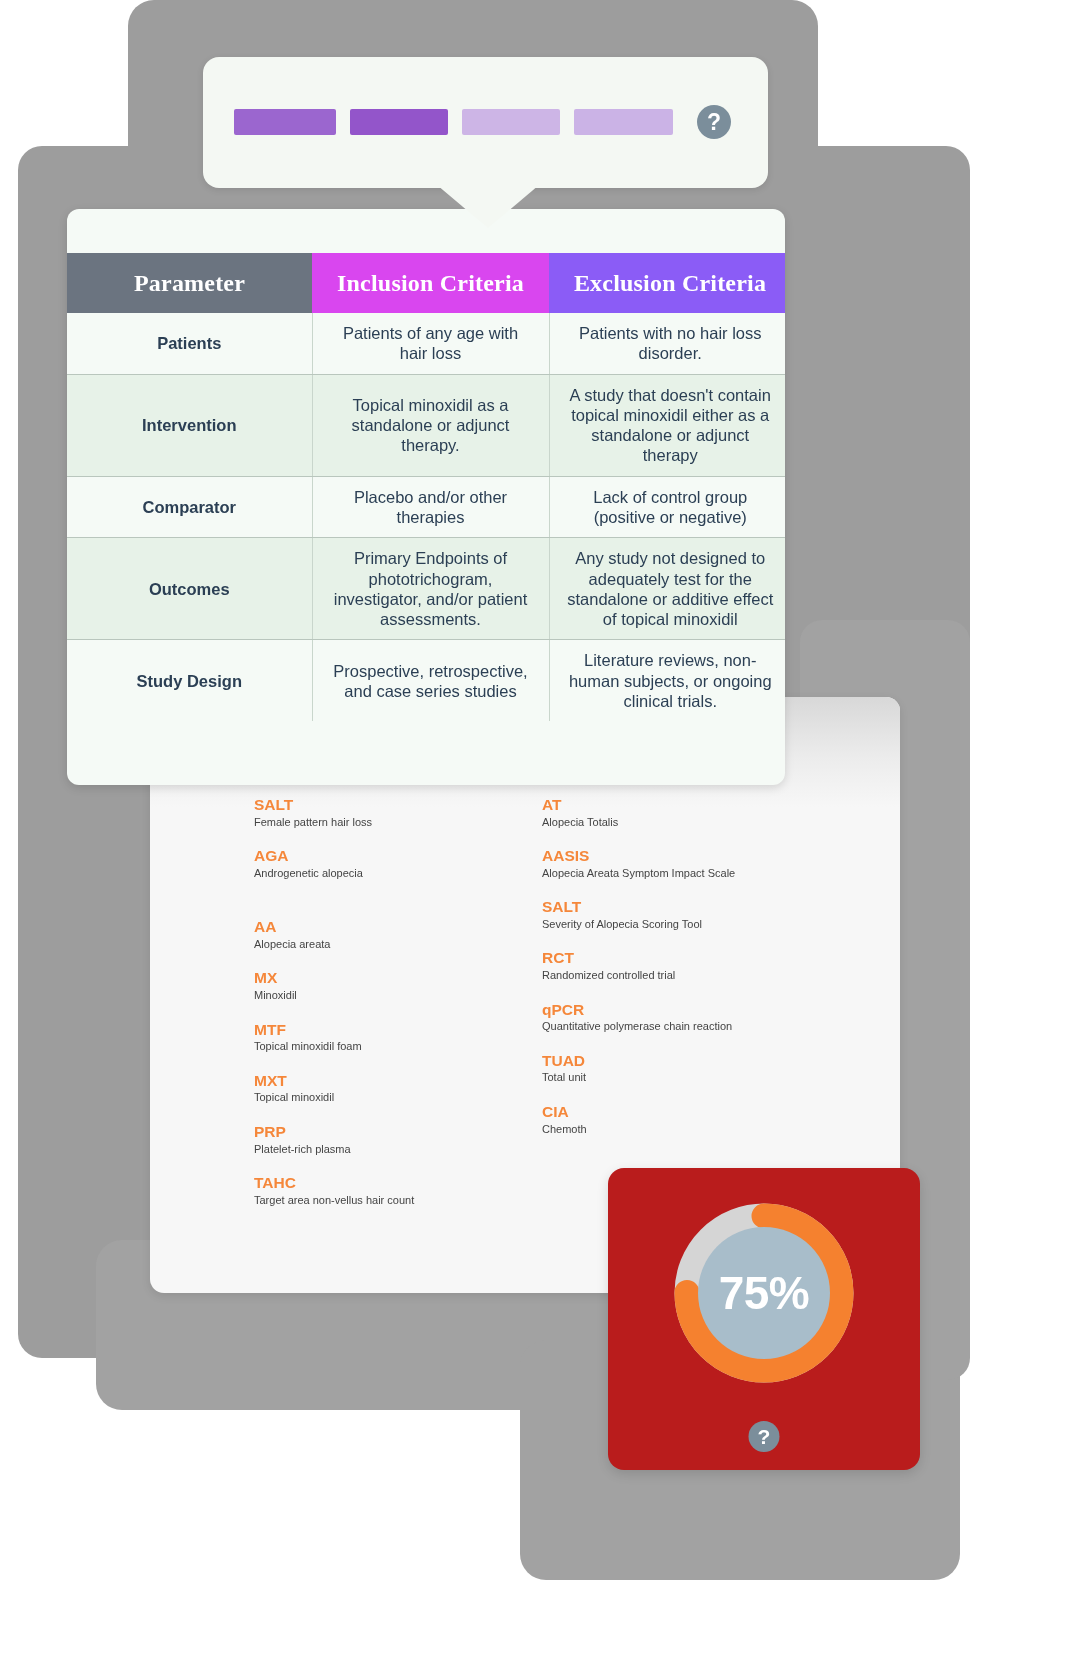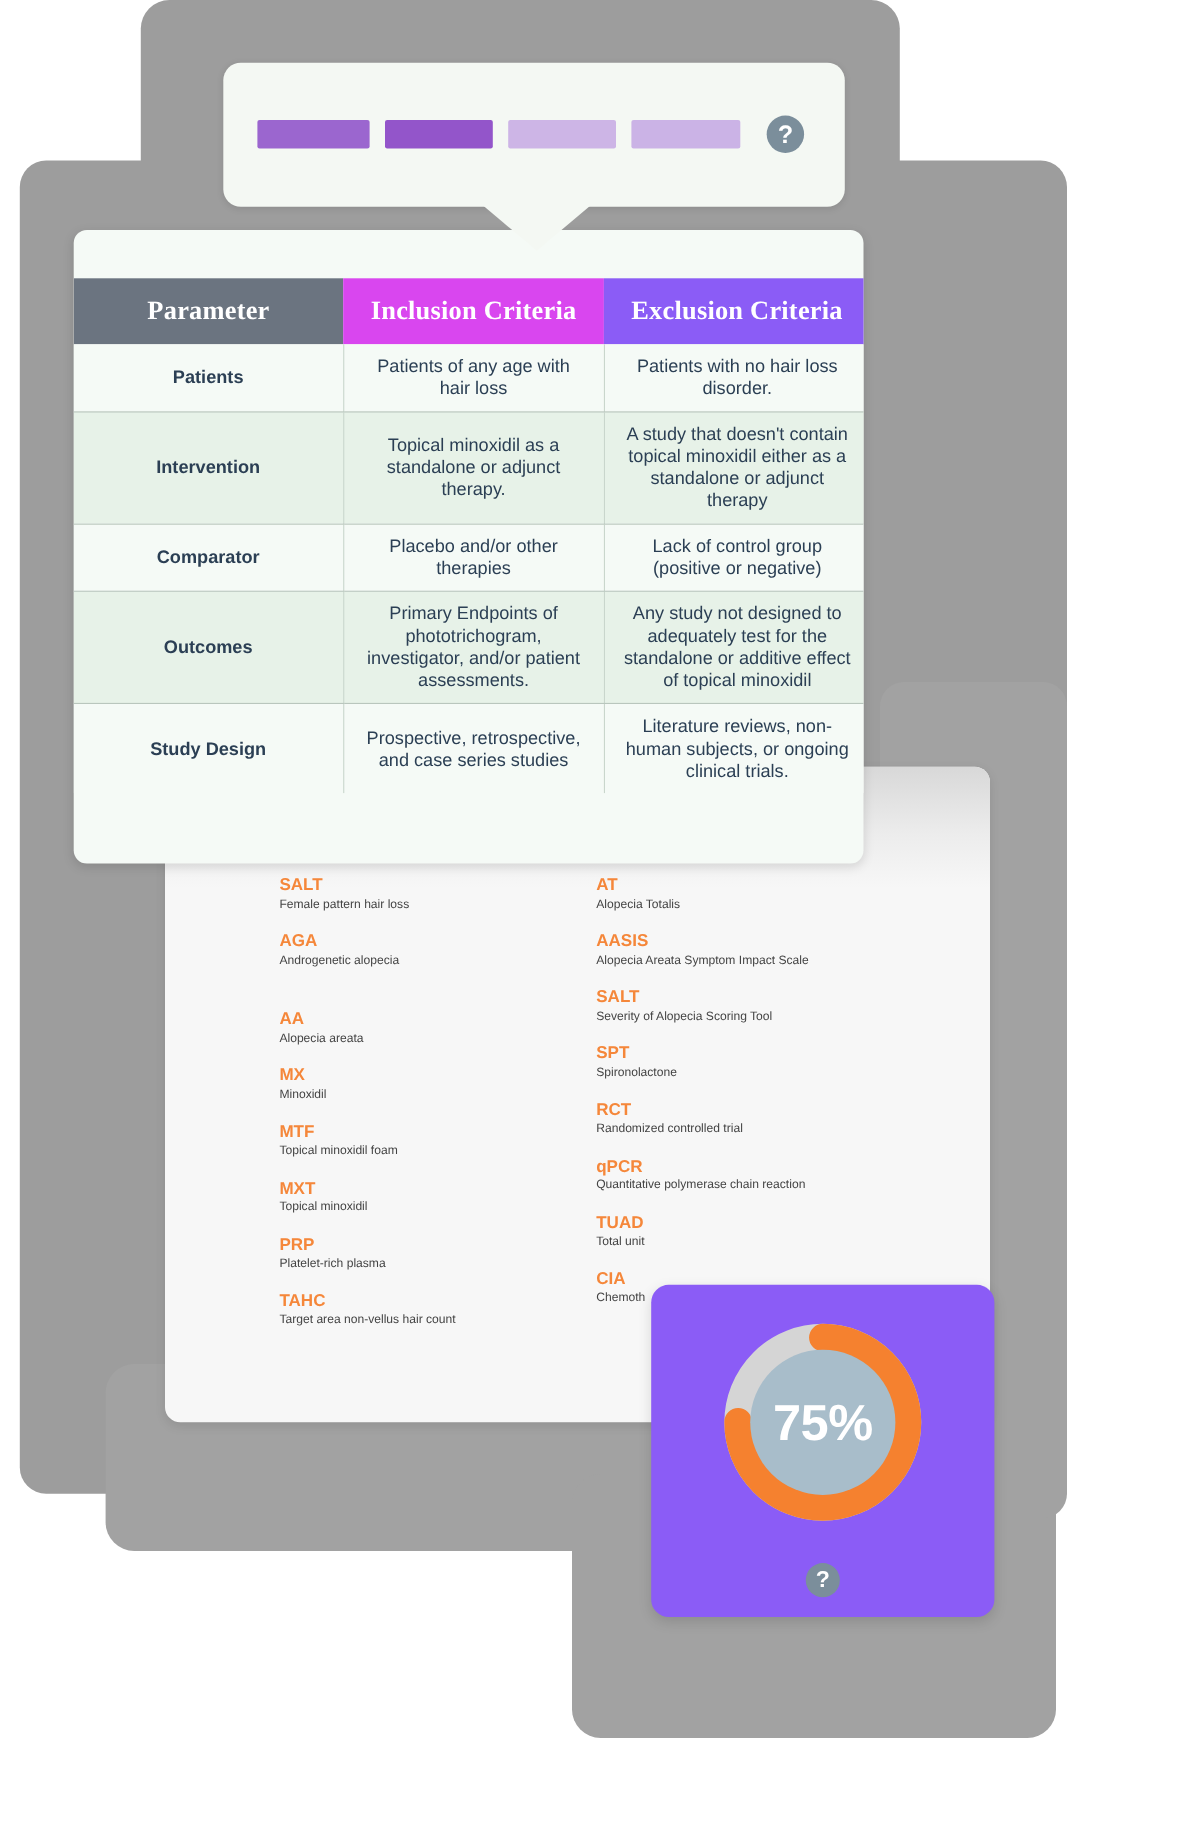--- a/index.html
+++ b/index.html
@@ -149,23 +149,23 @@
   }
   .abbrev-desc {
     color: #444444;
     font-size: 11px;
     line-height: 1.3;
   }
 
   
   #donut-card {
     position: absolute;
-    left: 592px; top: 1168px;
+    left: 608px; top: 1168px;
     width: 312px; height: 302px;
-    background: #8b5cf6;
+    background: #b91c1c;
     border-radius: 16px;
     box-shadow: 0 4px 12px rgba(0,0,0,0.13);
     z-index: 7;
   }
   #donut-wrap {
     position: absolute;
     left: 50%; top: 34px;
     transform: translateX(-50%);
     width: 182px; height: 182px;
   }
@@ -299,24 +299,20 @@
       </div>
       <div class="abbrev-item">
         <div class="abbrev-code" style="color: rgb(245, 135, 58);">AASIS</div>
         <div class="abbrev-desc">Alopecia Areata Symptom Impact Scale</div>
       </div>
       <div class="abbrev-item">
         <div class="abbrev-code" style="color: rgb(245, 135, 58);">SALT</div>
         <div class="abbrev-desc">Severity of Alopecia Scoring Tool</div>
       </div>
       <div class="abbrev-item">
-        <div class="abbrev-code" style="color: rgb(245, 135, 58);">SPT</div>
-        <div class="abbrev-desc">Spironolactone</div>
-      </div>
-      <div class="abbrev-item">
         <div class="abbrev-code" style="color: rgb(245, 135, 58);">RCT</div>
         <div class="abbrev-desc">Randomized controlled trial</div>
       </div>
       <div class="abbrev-item">
         <div class="abbrev-code" style="color: rgb(245, 135, 58);">qPCR</div>
         <div class="abbrev-desc">Quantitative polymerase chain reaction</div>
       </div>
       <div class="abbrev-item">
         <div class="abbrev-code" style="color: rgb(245, 135, 58);">TUAD</div>
         <div class="abbrev-desc">Total unit</div>

